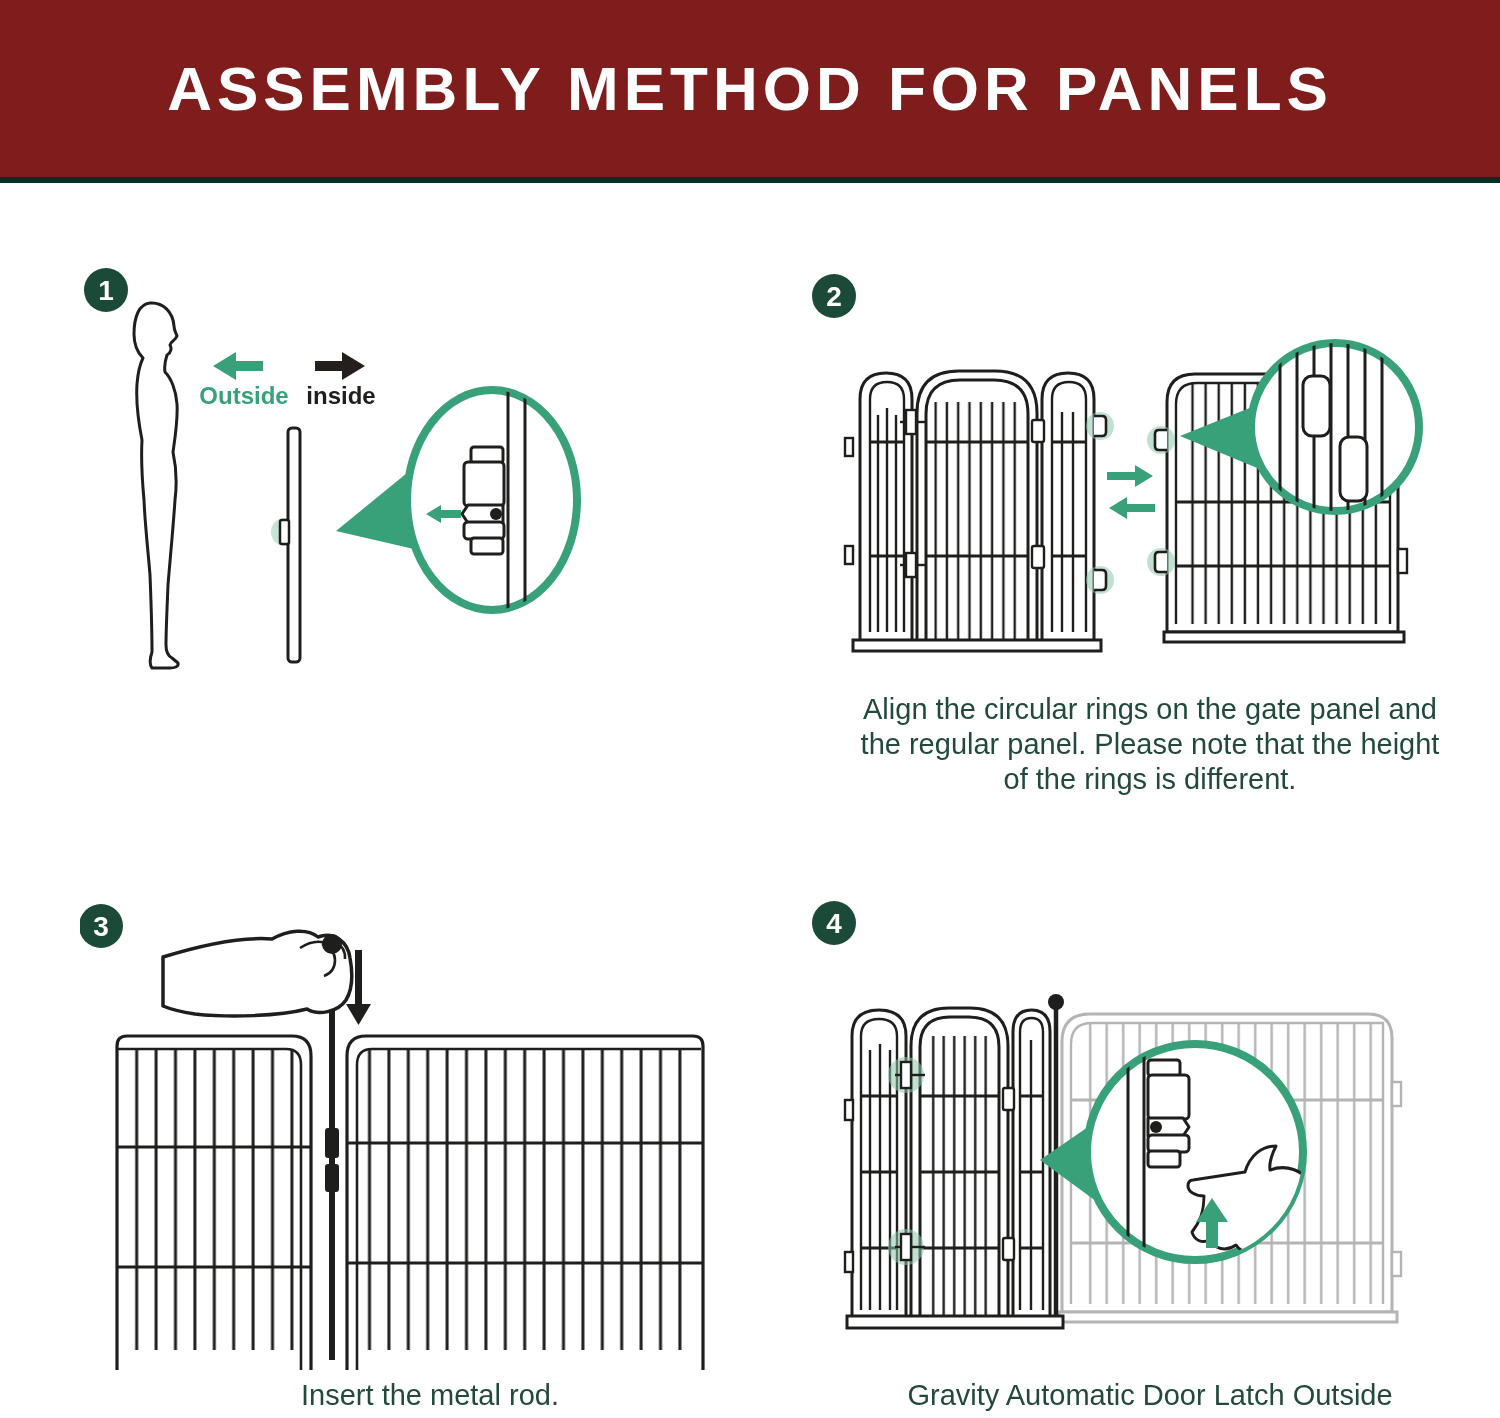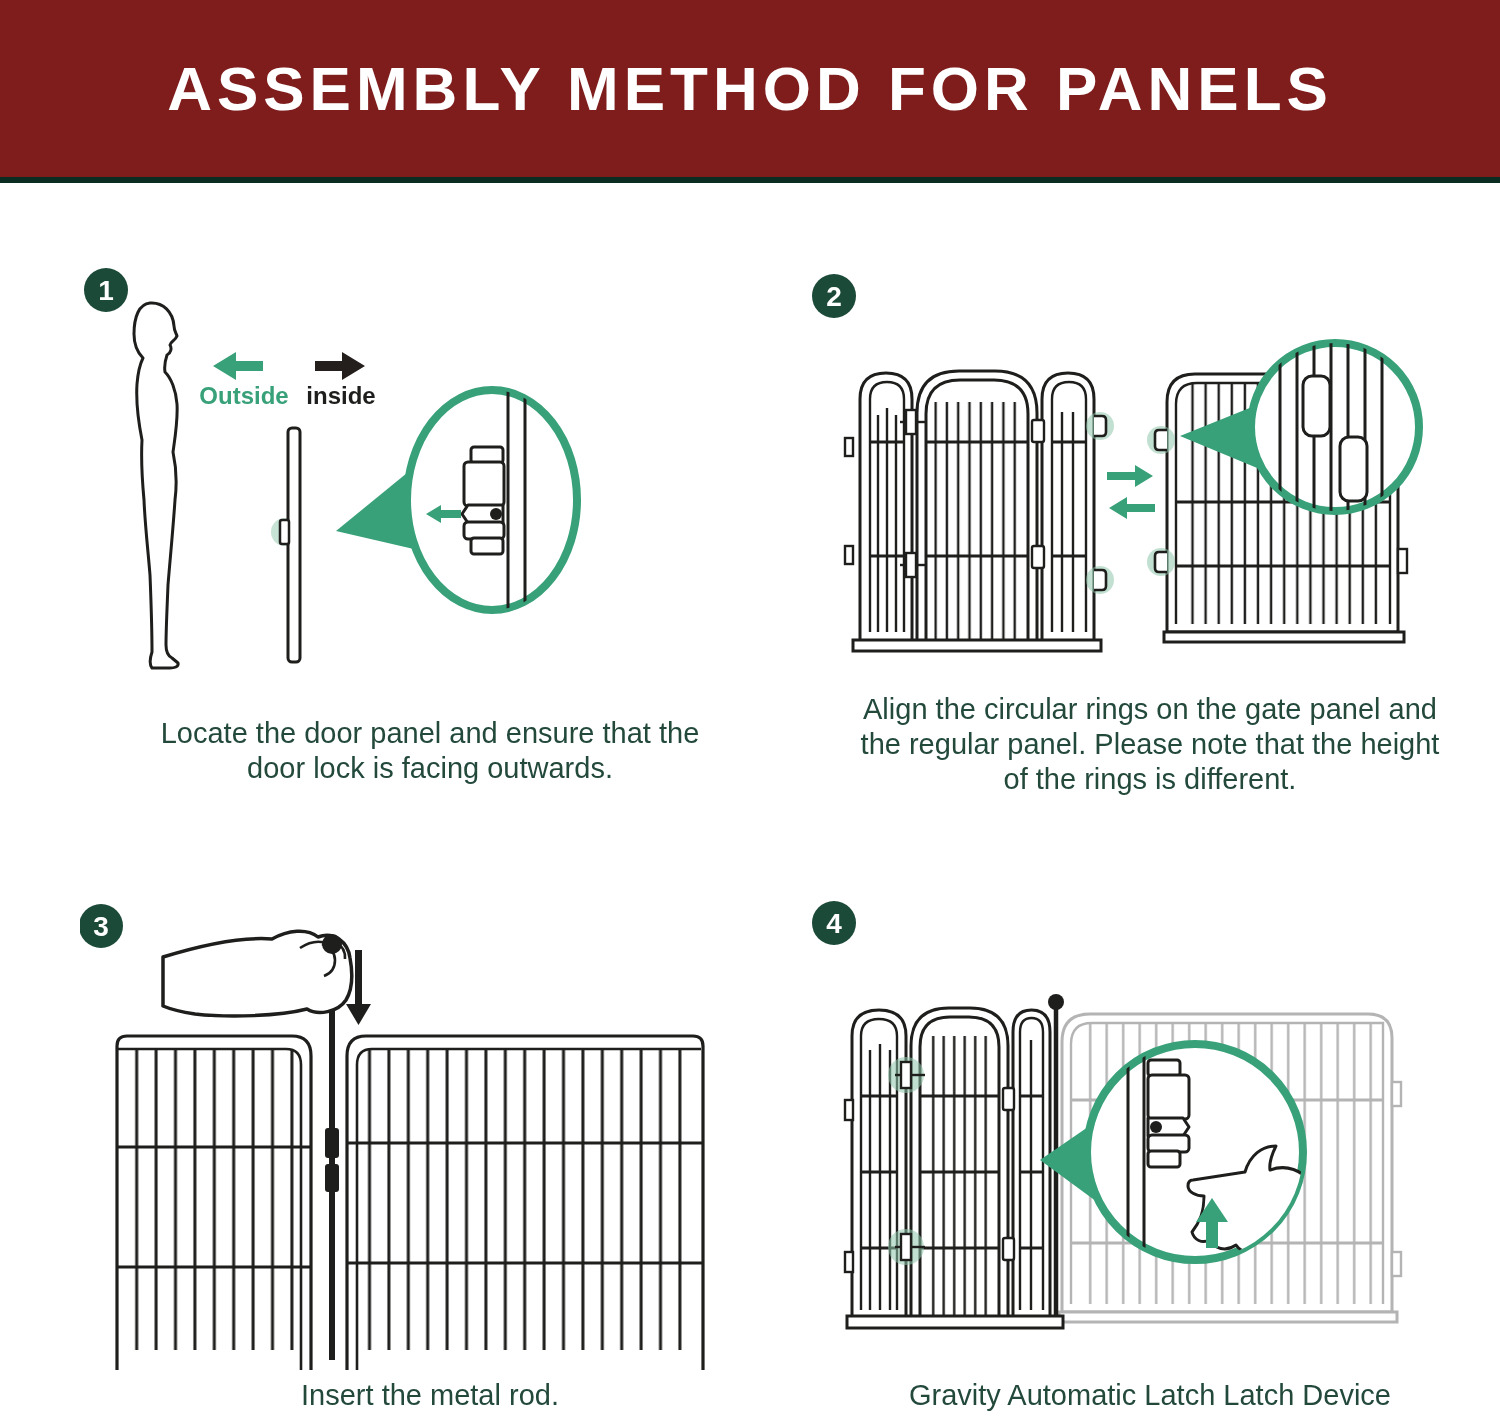--- a/index.html
+++ b/index.html
@@ -328,26 +328,23 @@
            C1256,1255 1242,1254 1236,1245 C1226,1252 1214,1249 1210,1240 C1202,1244 1194,1240 1192,1232
            C1200,1222 1204,1212 1204,1196 C1196,1196 1188,1192 1188,1186 C1188,1182 1190,1180 1193,1180 Z" fill="#ffffff" stroke="#1e1e1c" stroke-width="3" stroke-linejoin="round"></path>
 
       <g fill="#38a179">
         <polygon points="1212,1198 1196,1222 1228,1222"></polygon>
         <rect x="1206" y="1222" width="12" height="26"></rect>
       </g>
     </g>
   </svg>
 
-  <div class="caption cap1">
-    <span class="inner">Locate the door panel and ensure that the door lock is facing outwards.</span>
-  </div>
   <div class="caption cap2">
     <span class="inner">Align the circular rings on the gate panel and the regular panel. Please note that the height of the rings is different.</span>
   </div>
   <div class="caption cap3">
     <span class="inner">Insert the metal rod.</span>
   </div>
   <div class="caption cap4">
-    <span class="inner">Gravity Automatic Latch Latch Device</span>
+    <span class="inner">Gravity Automatic Door Latch Outside</span>
   </div>
 
 </div>
 
 </body></html>

